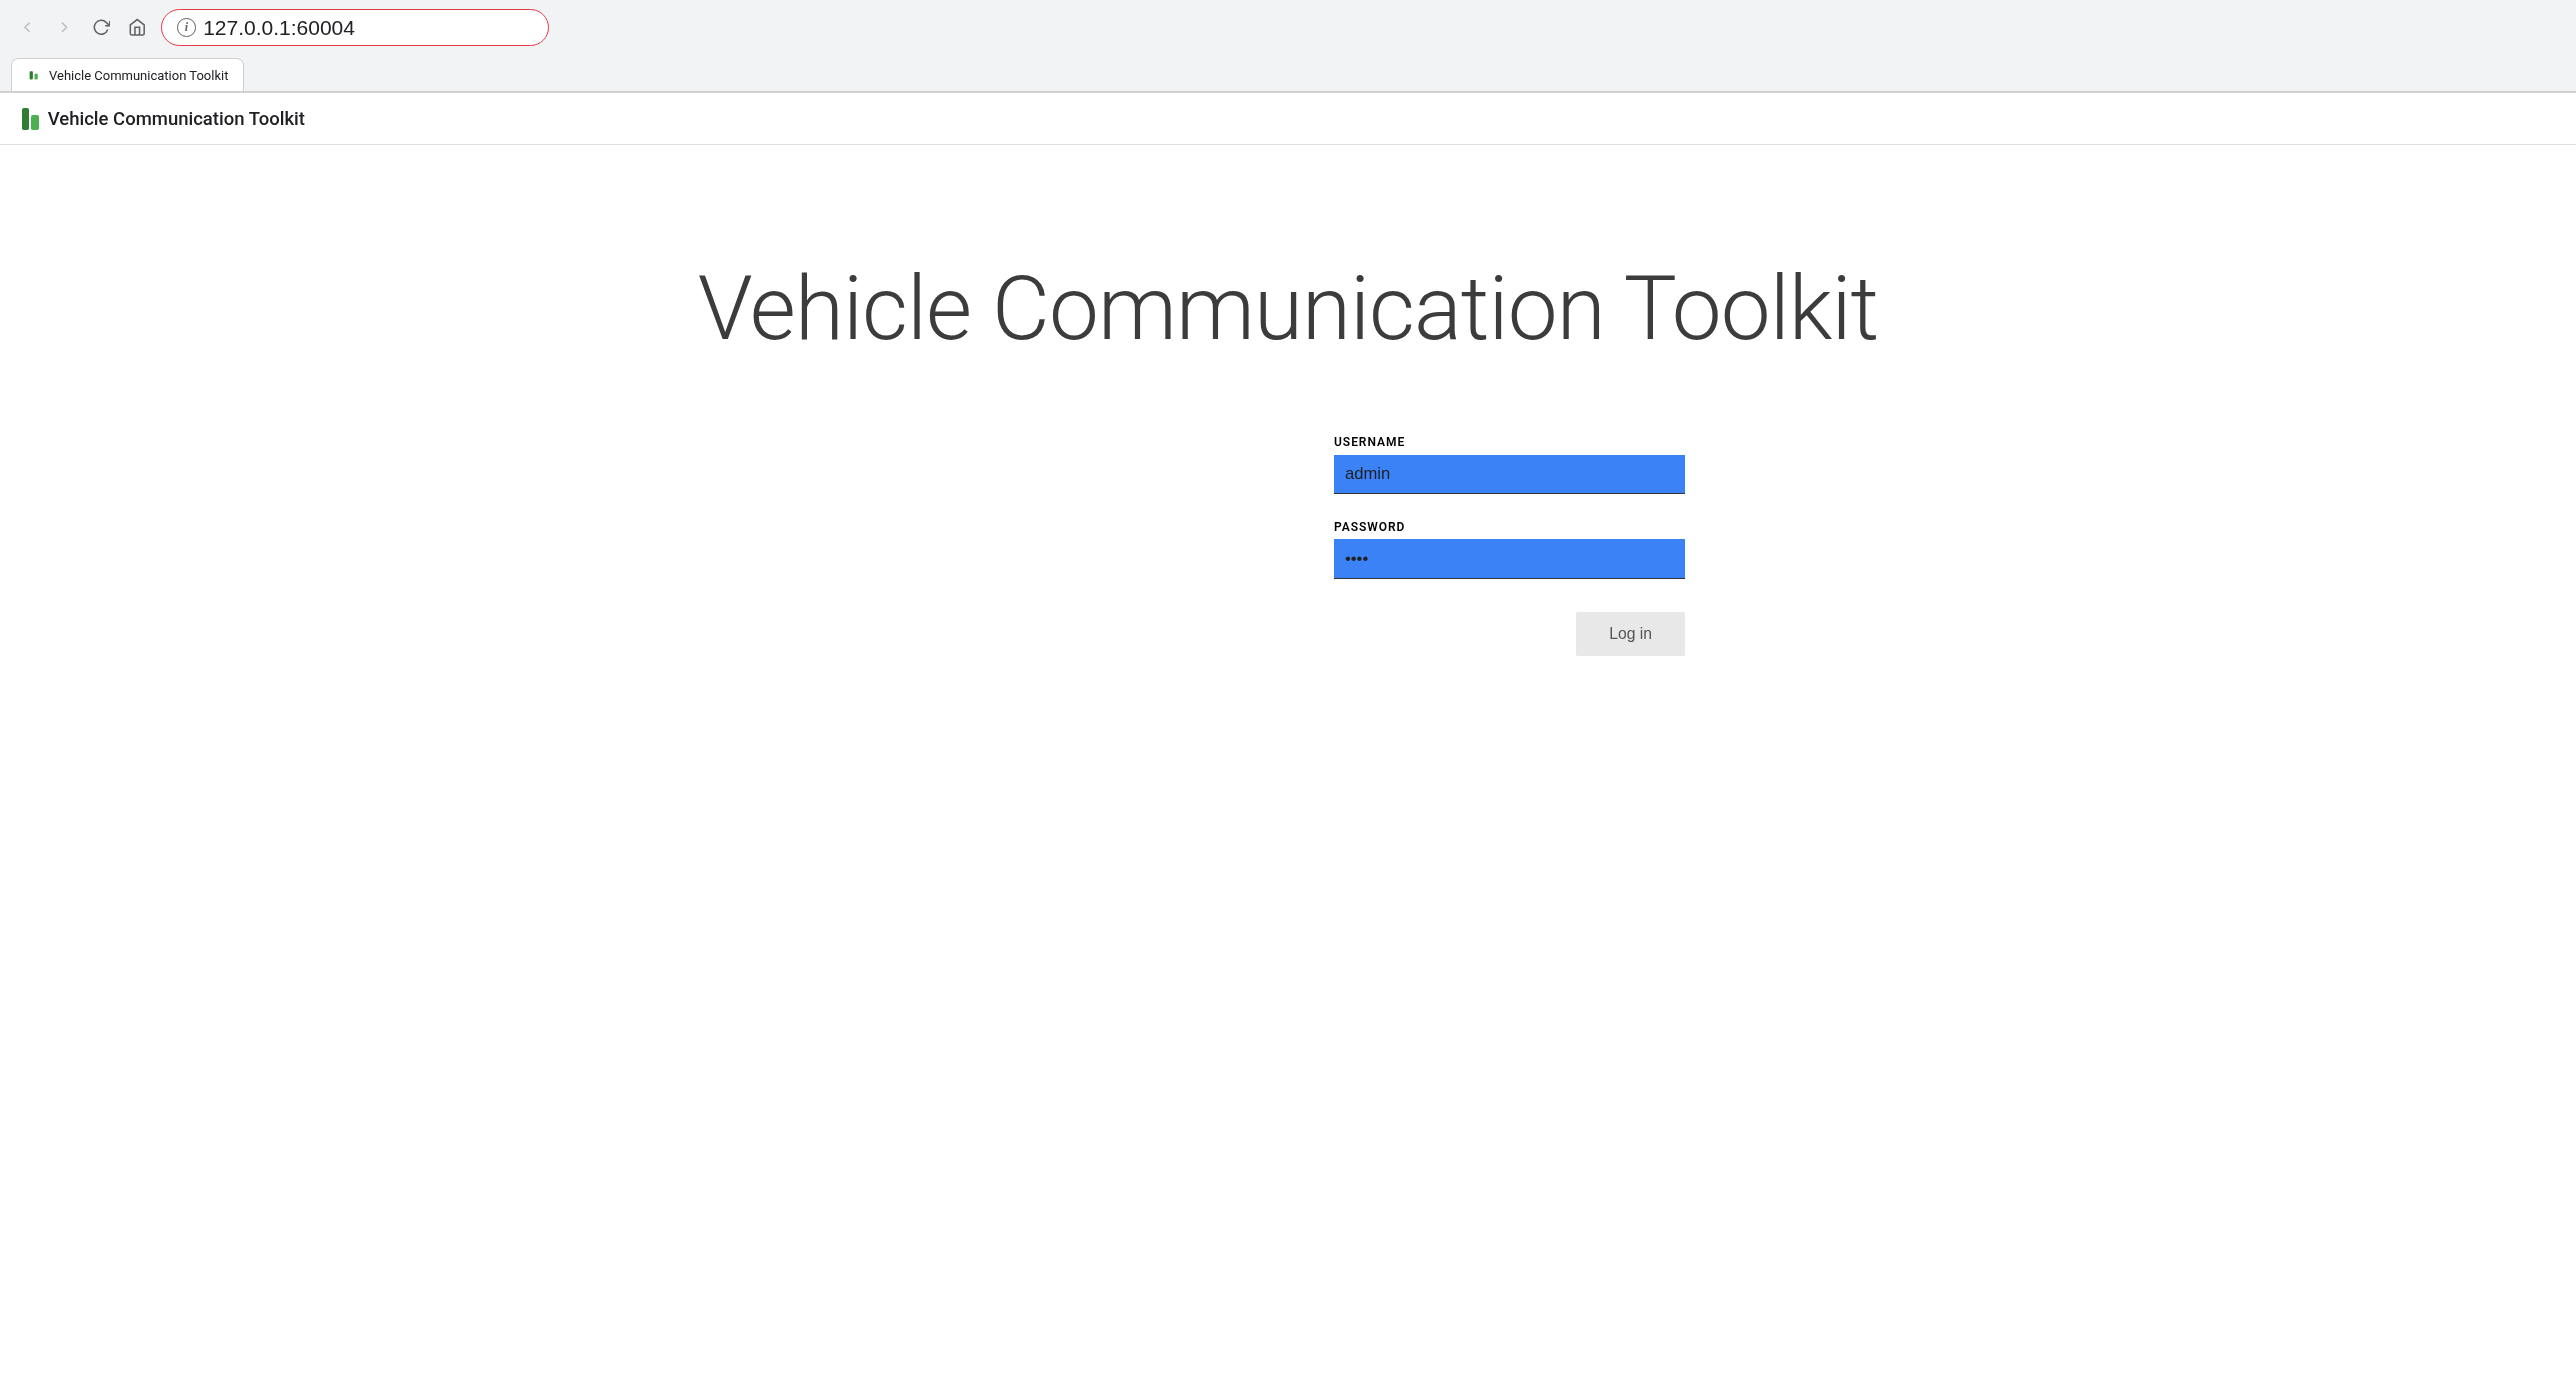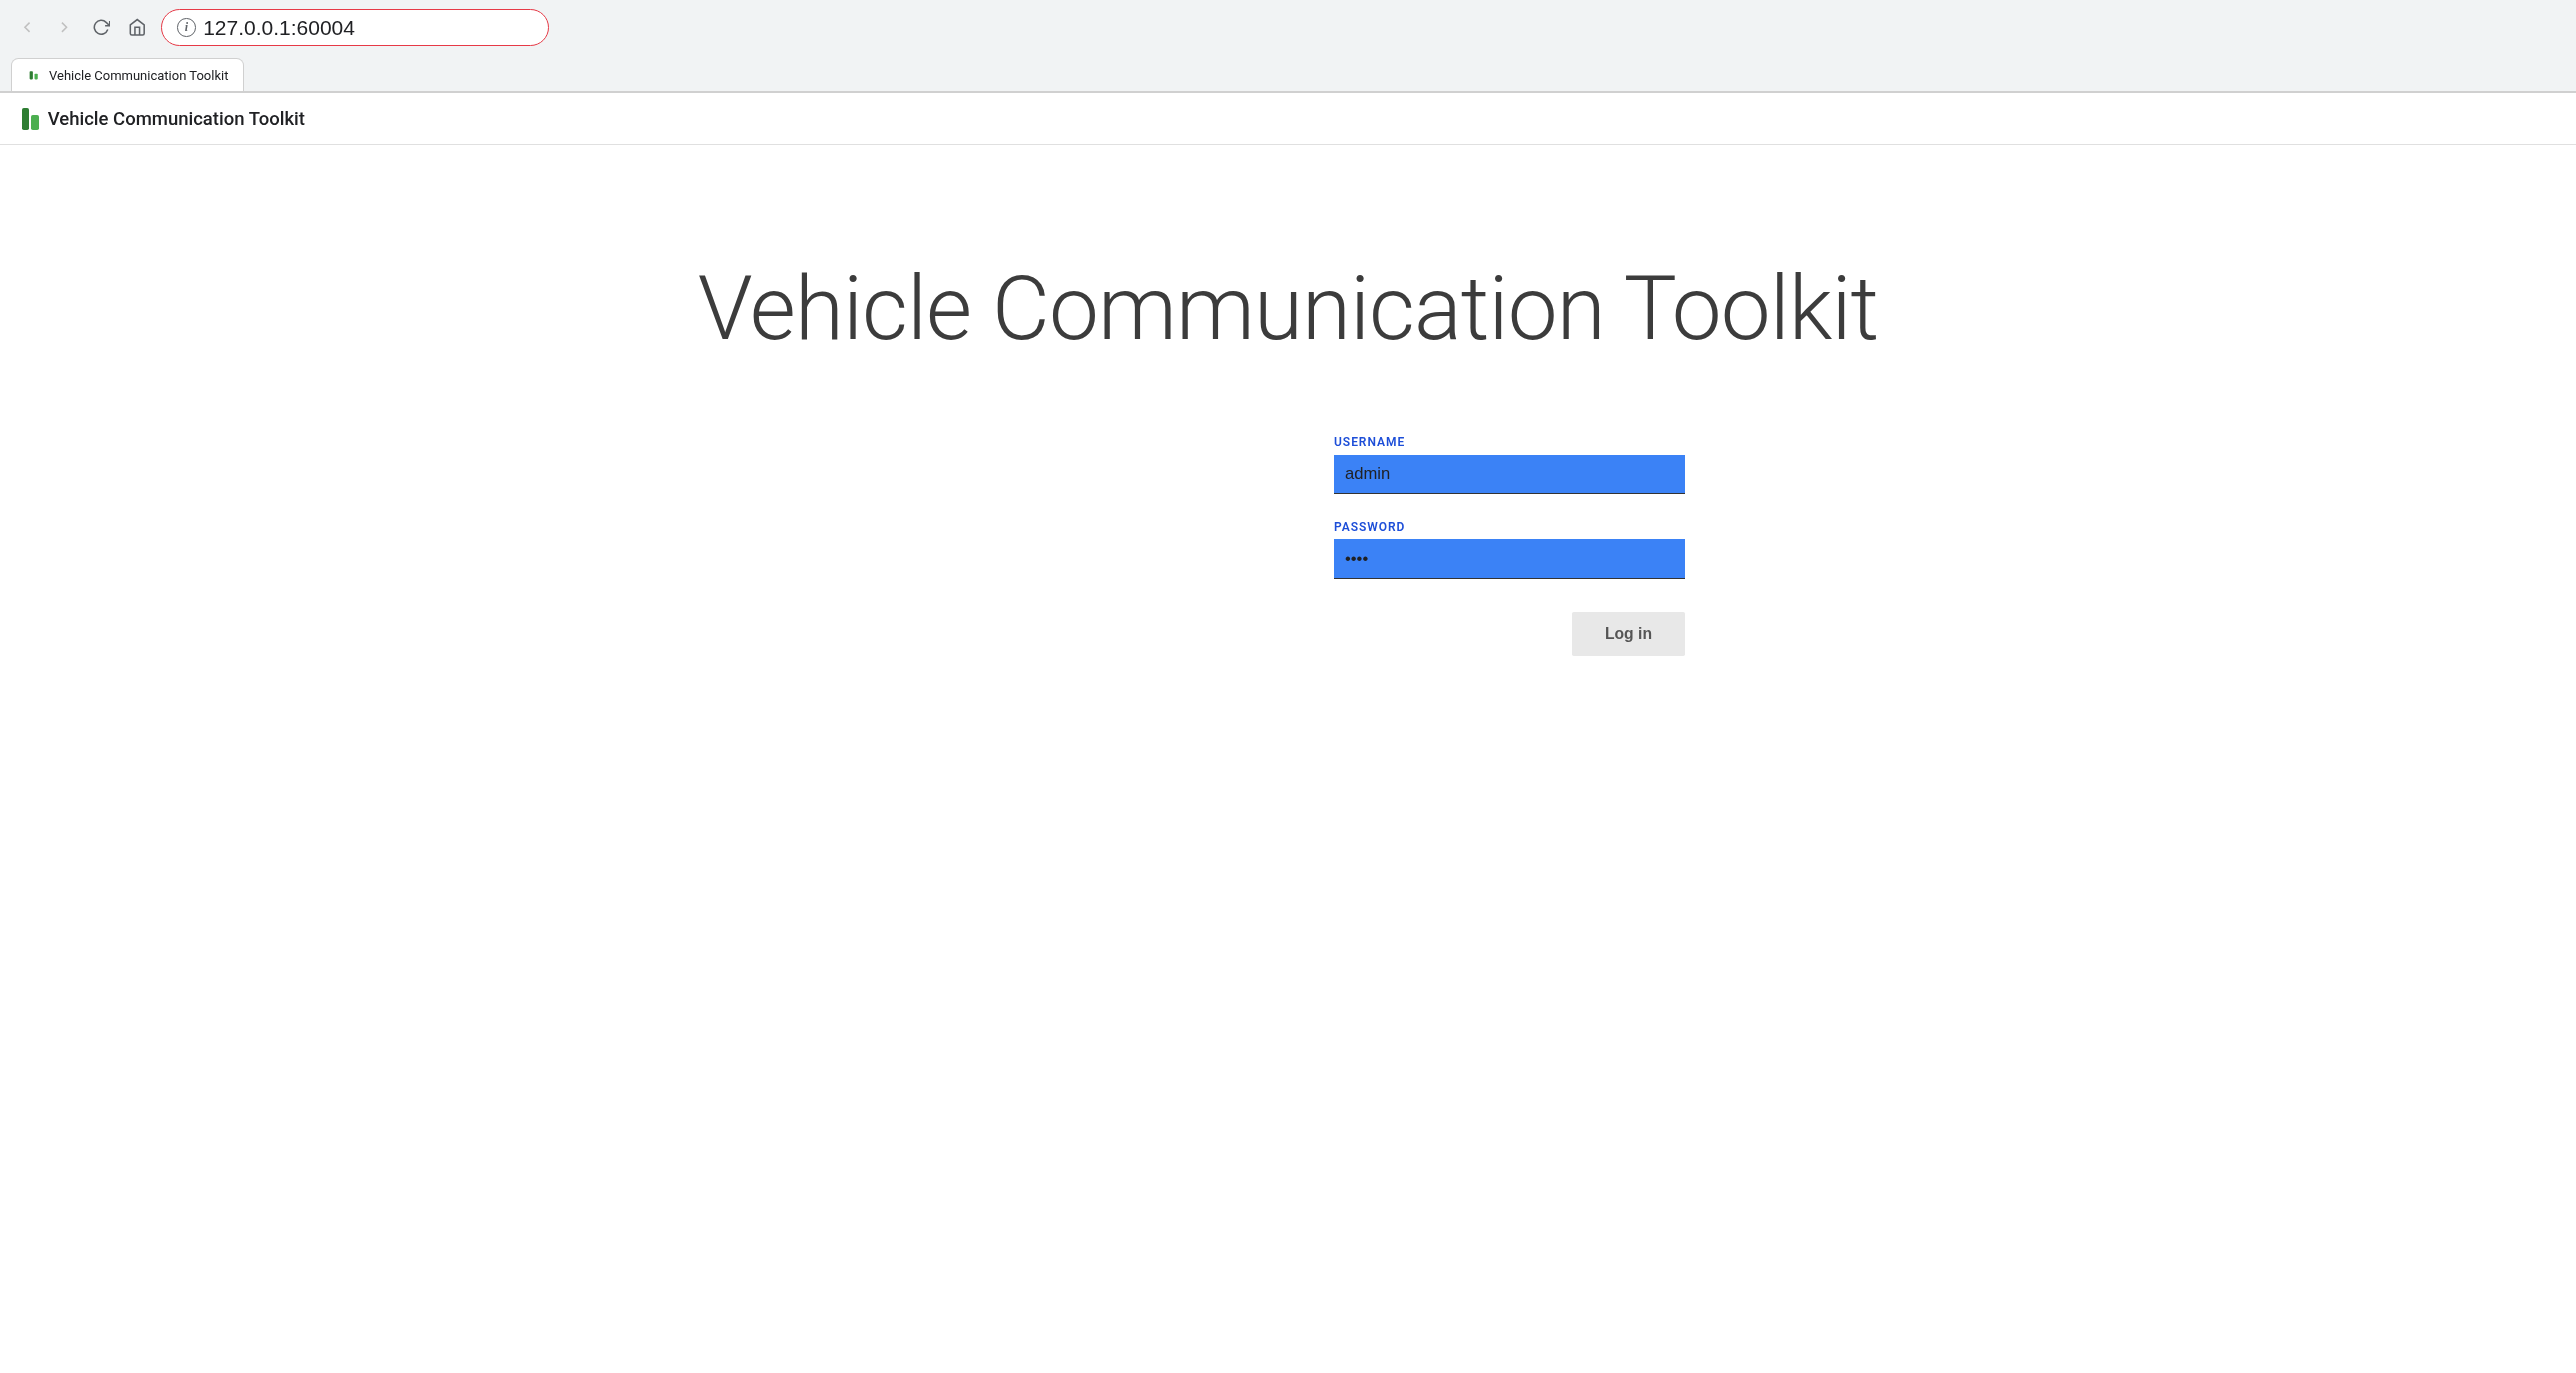--- a/index.html
+++ b/index.html
@@ -195,21 +195,21 @@
       margin-left: 443px;
     }
 
     .field-group {
       margin-bottom: 26px;
     }
 
     .field-label {
       font-size: 12px;
       font-weight: 600;
-      color: #1d4ed8;
+      color: #000000;
       letter-spacing: 0.08em;
       text-transform: uppercase;
       margin-bottom: 5.5px;
       display: block;
     }
 
     .field-input {
       width: 100%;
       padding: 9.2px 11px;
       background: #3b82f6;
@@ -223,21 +223,20 @@
     .login-btn {
       align-self: flex-end;
       background: #e8e8e8;
       border: none;
       padding: 13px 33px;
       font-size: 15.7px;
       color: #555;
       cursor: pointer;
       margin-top: 7.4px;
       border-radius: 1.8px;
-      font-weight: bold;
     }
   </style>
 </head>
 <body>
 
 <div class="browser-chrome">
   <div class="browser-toolbar">
     <div class="nav-buttons">
       <button class="nav-btn disabled" title="Back">
         <svg width="18.5" height="18.5" viewBox="0 0 24 24" fill="none" stroke="currentColor" stroke-width="2">

